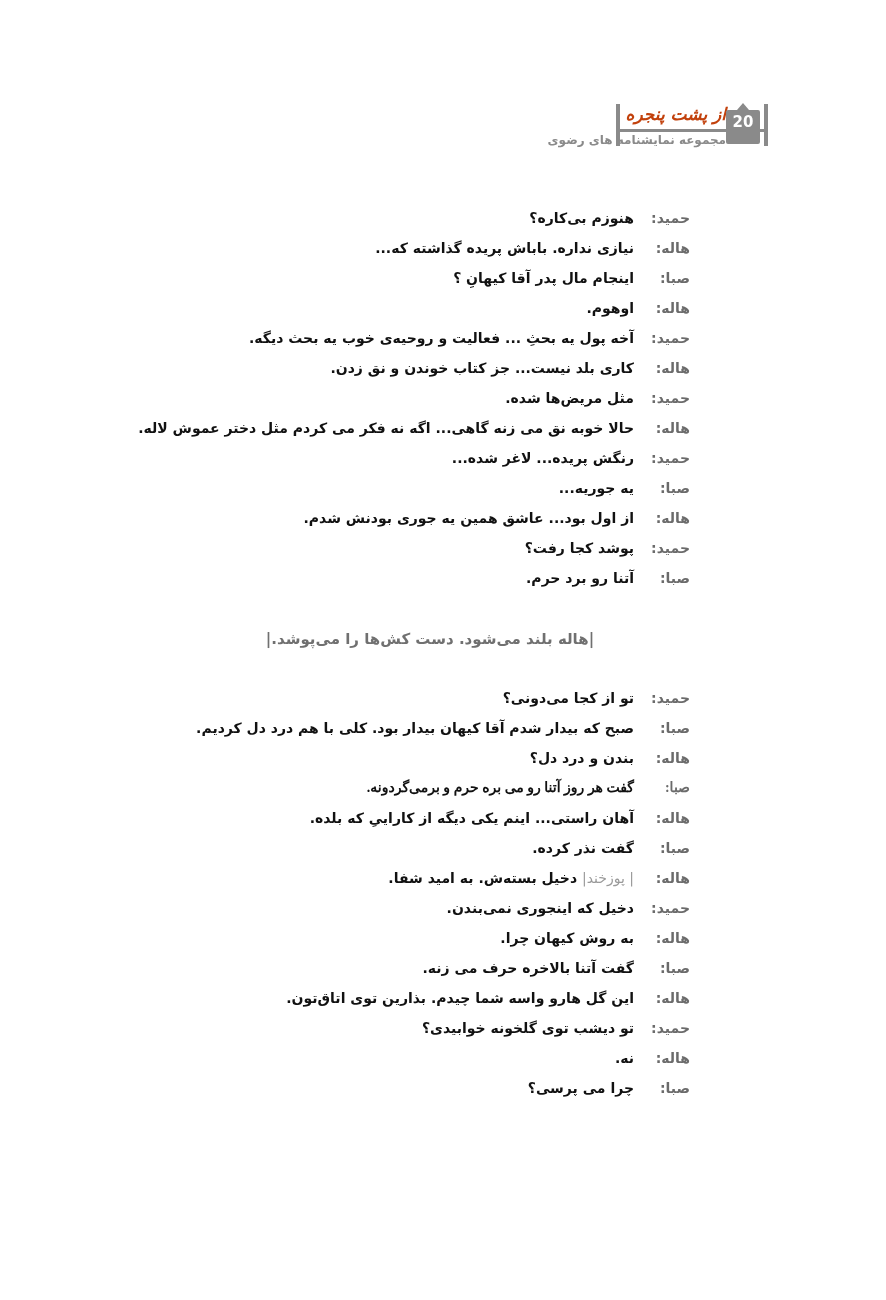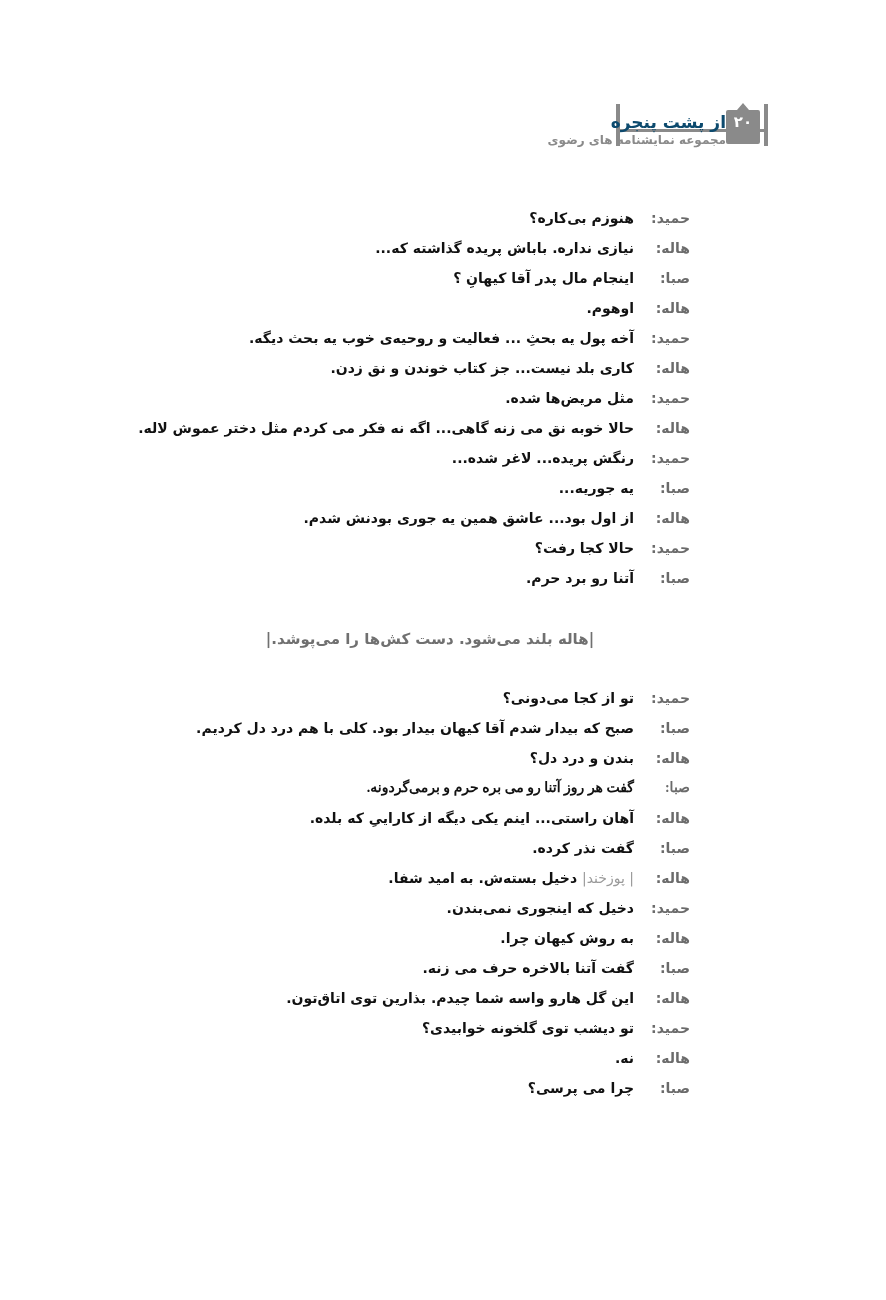--- a/index.html
+++ b/index.html
@@ -22,23 +22,23 @@
     .hdr-bar-left {
       position: absolute; left: 2px; top: 4px; width: 4px; height: 42px; background: #8a8a8a;
     }
     .hdr-bar-right {
       position: absolute; left: 150px; top: 4px; width: 4px; height: 42px; background: #8a8a8a;
     }
     .hdr-line {
       position: absolute; left: 2px; top: 29px; width: 152px; height: 3px; background: #8a8a8a;
     }
     .hdr-title {
-      position: absolute; right: 46px; top: 12px;
-      font-size: 17px; font-weight: bold; color: #0c4a6e;
-      direction: rtl; white-space: nowrap; letter-spacing: -0.5px;
+      position: absolute; right: 46px; top: 4px;
+      font-size: 17px; font-weight: bold; color: #c2410c;
+      direction: rtl; white-space: nowrap; letter-spacing: -0.5px; font-style: italic;
     }
     .hdr-subtitle {
       position: absolute; right: 46px; top: 33px;
       font-size: 12px; font-weight: bold; color: #8a8a8a;
       direction: rtl; white-space: nowrap;
     }
     .page-num-badge {
       position: absolute; left: 110px; top: 0px; width: 38px; height: 46px;
     }
     .page-num-badge svg { display: block; }
@@ -97,37 +97,37 @@
 <div class="header">
   <div class="hdr-bar-left"></div>
   <div class="hdr-line"></div>
   <div class="hdr-bar-right"></div>
   <div class="hdr-title">از پشت پنجره</div>
   <div class="hdr-subtitle">مجموعه نمایشنامه های رضوی</div>
   <div class="page-num-badge">
     <svg width="38" height="46" viewBox="0 0 38 46">
       <path d="M4 10 L13 10 L19 3 L25 10 L34 10 Q36 10 36 12 L36 42 Q36 44 34 44 L4 44 Q2 44 2 42 L2 12 Q2 10 4 10 Z" fill="#8a8a8a"></path>
     </svg>
-    <div class="page-num-text">۲۰</div>
+    <div class="page-num-text">20</div>
   </div>
 </div>
 
 <div class="dialogue" style="top:203px;">
   <div class="line" style="top:0px;"><span class="speaker">حمید:</span><span class="speech">هنوزم بی‌کاره؟</span></div>
   <div class="line" style="top:30px;"><span class="speaker">هاله:</span><span class="speech">نیازی نداره. باباش پریده گذاشته که...</span></div>
   <div class="line" style="top:60px;"><span class="speaker">صبا:</span><span class="speech">اینجام مال پدر آقا کیهانِ ؟</span></div>
   <div class="line" style="top:90px;"><span class="speaker">هاله:</span><span class="speech">اوهوم.</span></div>
   <div class="line" style="top:120px;"><span class="speaker">حمید:</span><span class="speech">آخه پول یه بحثِ ... فعالیت و روحیه‌ی خوب یه بحث دیگه.</span></div>
   <div class="line" style="top:150px;"><span class="speaker">هاله:</span><span class="speech">کاری بلد نیست... جز کتاب خوندن و نق زدن.</span></div>
   <div class="line" style="top:180px;"><span class="speaker">حمید:</span><span class="speech">مثل مریض‌ها شده.</span></div>
   <div class="line" style="top:210px;"><span class="speaker">هاله:</span><span class="speech">حالا خوبه نق می زنه گاهی... اگه نه فکر می کردم مثل دختر عموش لاله.</span></div>
   <div class="line" style="top:240px;"><span class="speaker">حمید:</span><span class="speech">رنگش پریده... لاغر شده...</span></div>
   <div class="line" style="top:270px;"><span class="speaker">صبا:</span><span class="speech">یه جوریه...</span></div>
   <div class="line" style="top:300px;"><span class="speaker">هاله:</span><span class="speech">از اول بود... عاشق همین یه جوری بودنش شدم.</span></div>
-  <div class="line" style="top:330px;"><span class="speaker">حمید:</span><span class="speech">حالا کجا رفت؟</span></div>
+  <div class="line" style="top:330px;"><span class="speaker">حمید:</span><span class="speech">پوشد کجا رفت؟</span></div>
   <div class="line" style="top:360px;"><span class="speaker">صبا:</span><span class="speech">آتنا رو برد حرم.</span></div>
 </div>
 
 <div class="stage"><span>|هاله بلند می‌شود. دست کش‌ها را می‌پوشد.|</span></div>
 
 <div class="dialogue" style="top:683px;">
   <div class="line" style="top:0px;"><span class="speaker">حمید:</span><span class="speech">تو از کجا می‌دونی؟</span></div>
   <div class="line" style="top:30px;"><span class="speaker">صبا:</span><span class="speech">صبح که بیدار شدم آقا کیهان بیدار بود. کلی با هم درد دل کردیم.</span></div>
   <div class="line" style="top:60px;"><span class="speaker">هاله:</span><span class="speech">بندن و درد دل؟</span></div>
   <div class="line" style="top:90px;font-family:Liberation Serif, serif;"><span class="speaker">صبا:</span><span class="speech">گفت هر روز آتنا رو می بره حرم و برمی‌گردونه.</span></div>

